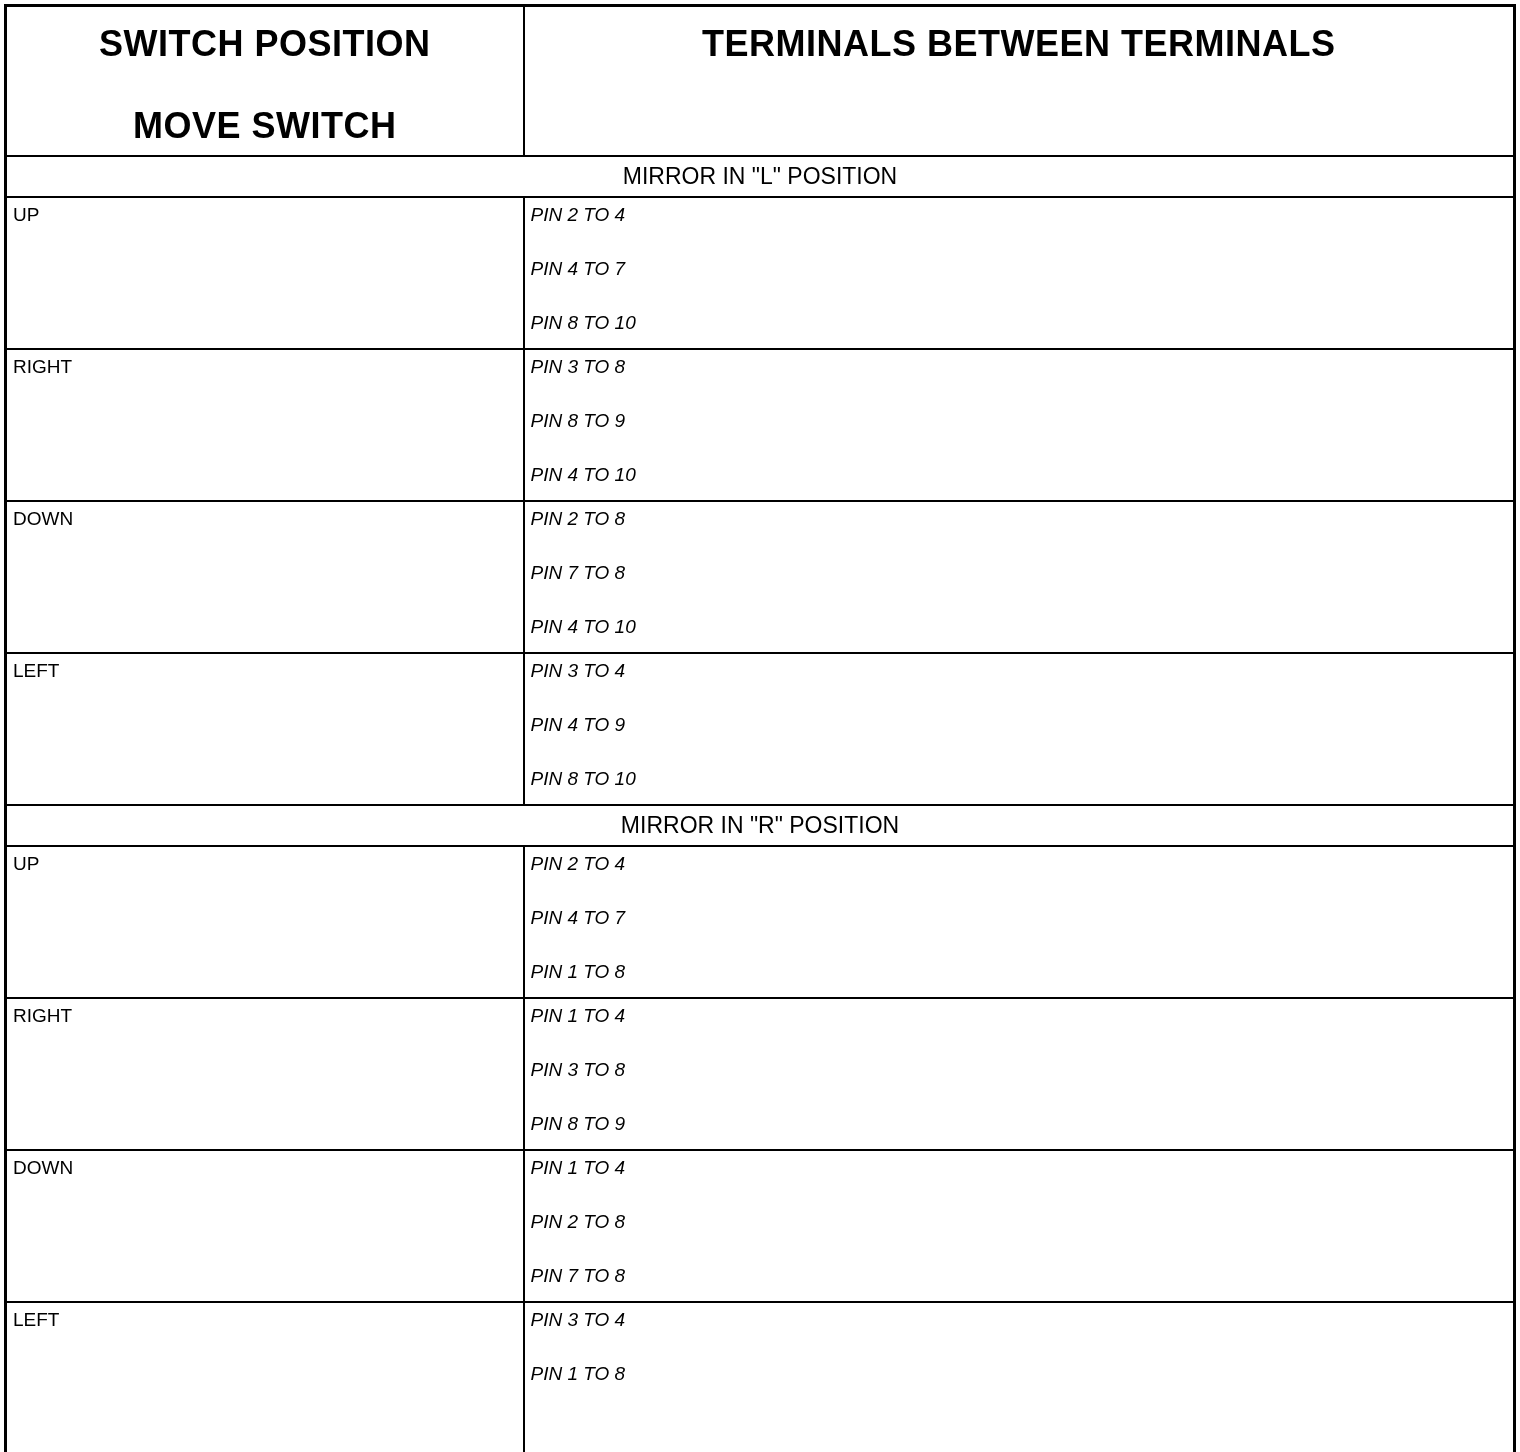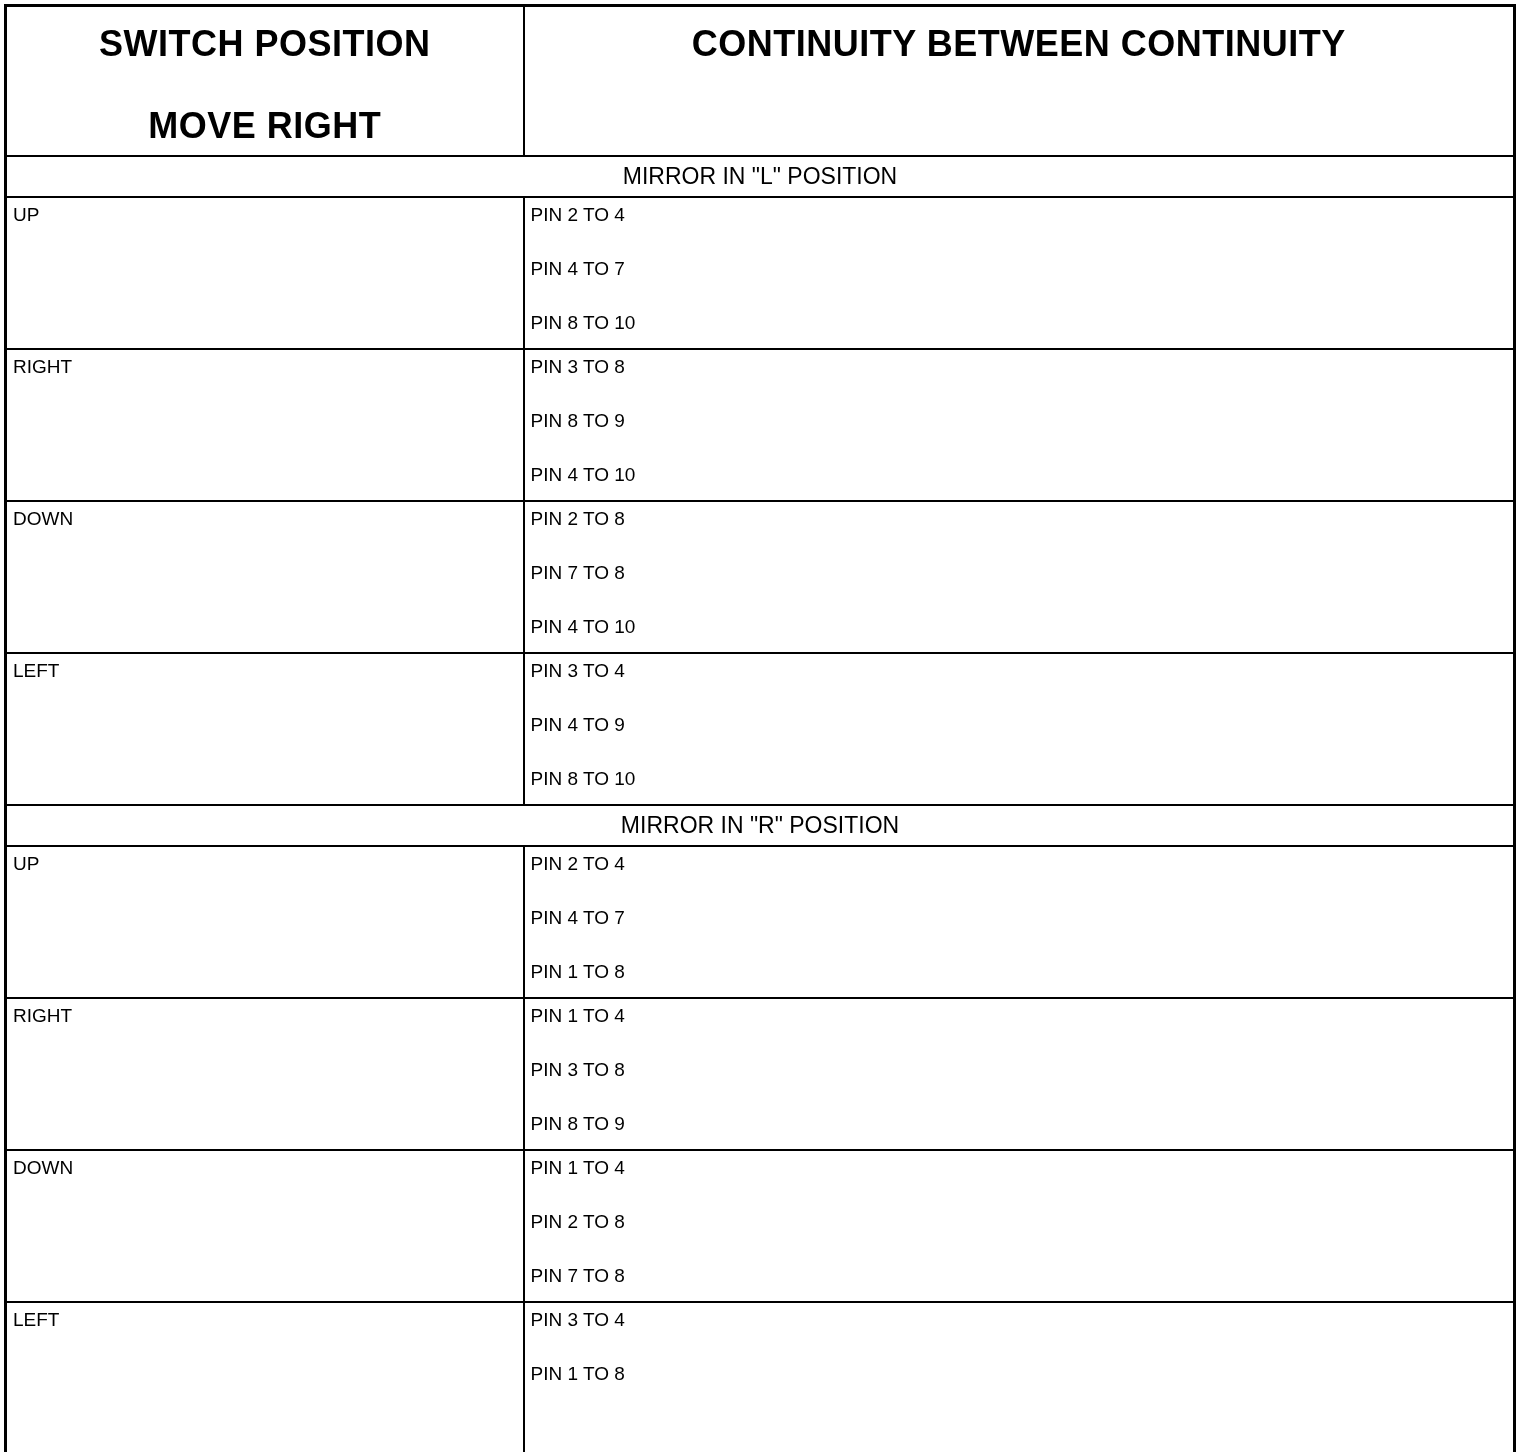--- a/index.html
+++ b/index.html
@@ -50,20 +50,21 @@
     font-weight: normal;
     vertical-align: middle;
   }
   
   tr.data-row td {
     height: 152px;
     padding: 6px 8px 6px 6px;
     font-size: 19px;
   }
   tr.data-row td.pins-cell {
+    font-style: italic;
   }
   .pin {
     margin-bottom: 32px;
     white-space: nowrap;
   }
   .pin:last-child {
     margin-bottom: 0;
   }
 </style>
 </head>
@@ -73,23 +74,23 @@
   <table class="continuity">
     <colgroup>
       <col style="width:518px">
       <col>
     </colgroup>
     <tbody>
 
       <tr class="header-row">
         <th>
           <div>SWITCH POSITION</div>
-          <div class="header-line2">MOVE RIGHT</div>
+          <div class="header-line2">MOVE SWITCH</div>
         </th>
-        <th>CONTINUITY BETWEEN CONTINUITY</th>
+        <th>TERMINALS BETWEEN TERMINALS</th>
       </tr>
 
       <tr class="section-row">
         <td colspan="2">MIRROR IN "L" POSITION</td>
       </tr>
 
       <tr class="data-row">
         <td class="pos-cell">UP</td>
         <td class="pins-cell">
           <div class="pin">PIN 2 TO 4</div>

